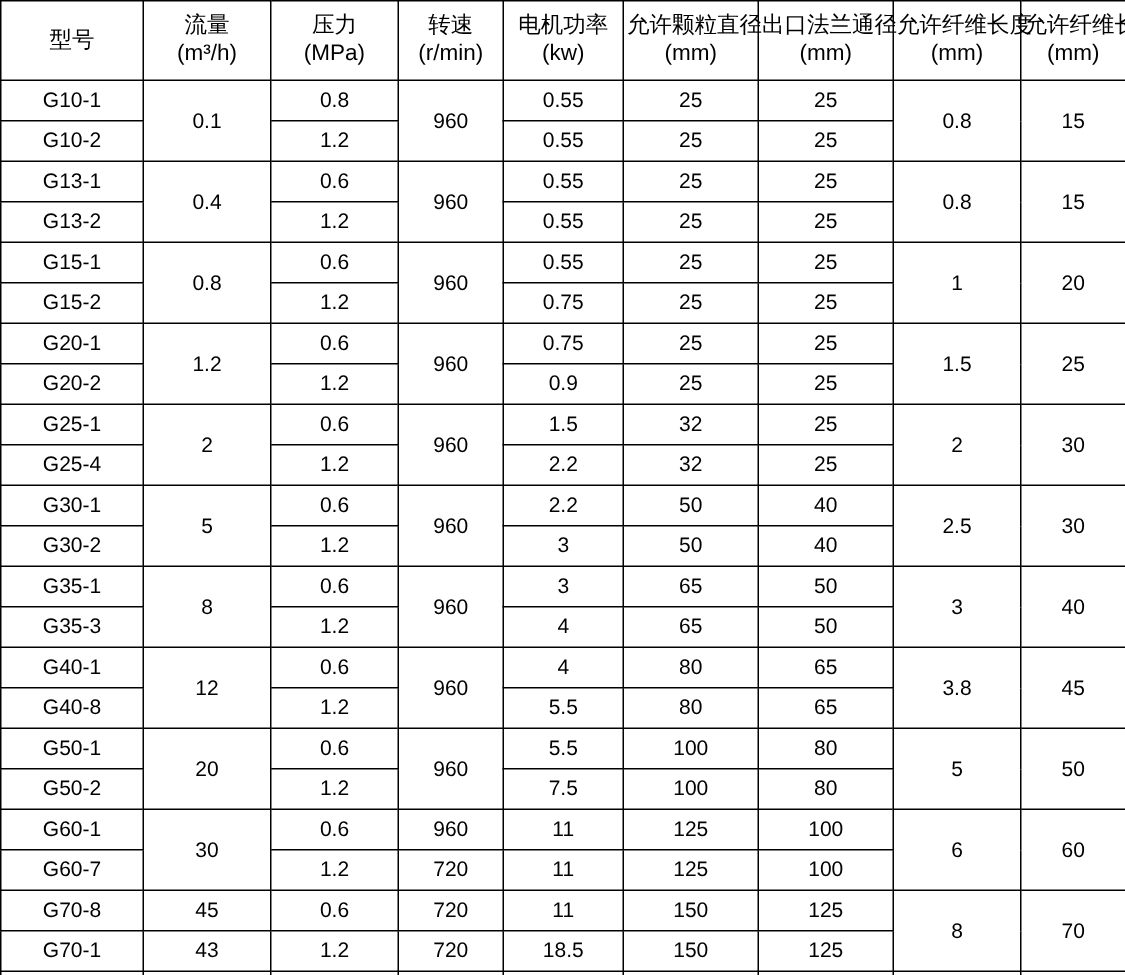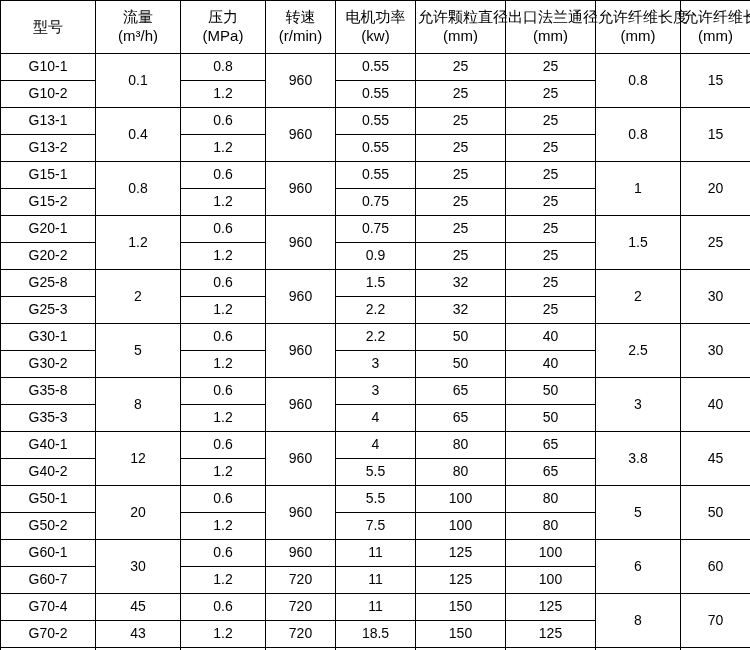--- a/index.html
+++ b/index.html
@@ -177,32 +177,32 @@
         <td rowspan="2">25</td>
       </tr>
       <tr>
         <td>G20-2</td>
         <td>1.2</td>
         <td>0.9</td>
         <td>25</td>
         <td>25</td>
       </tr>
       <tr>
-        <td>G25-8</td>
+        <td>G25-1</td>
         <td rowspan="2">2</td>
         <td>0.6</td>
         <td rowspan="2">960</td>
         <td>1.5</td>
         <td>32</td>
         <td>25</td>
         <td rowspan="2">2</td>
         <td rowspan="2">30</td>
       </tr>
       <tr>
-        <td>G25-3</td>
+        <td>G25-4</td>
         <td>1.2</td>
         <td>2.2</td>
         <td>32</td>
         <td>25</td>
       </tr>
       <tr>
         <td>G30-1</td>
         <td rowspan="2">5</td>
         <td>0.6</td>
         <td rowspan="2">960</td>
@@ -213,21 +213,21 @@
         <td rowspan="2">30</td>
       </tr>
       <tr>
         <td>G30-2</td>
         <td>1.2</td>
         <td>3</td>
         <td>50</td>
         <td>40</td>
       </tr>
       <tr>
-        <td>G35-8</td>
+        <td>G35-1</td>
         <td rowspan="2">8</td>
         <td>0.6</td>
         <td rowspan="2">960</td>
         <td>3</td>
         <td>65</td>
         <td>50</td>
         <td rowspan="2">3</td>
         <td rowspan="2">40</td>
       </tr>
       <tr>
@@ -242,21 +242,21 @@
         <td rowspan="2">12</td>
         <td>0.6</td>
         <td rowspan="2">960</td>
         <td>4</td>
         <td>80</td>
         <td>65</td>
         <td rowspan="2">3.8</td>
         <td rowspan="2">45</td>
       </tr>
       <tr>
-        <td>G40-2</td>
+        <td>G40-8</td>
         <td>1.2</td>
         <td>5.5</td>
         <td>80</td>
         <td>65</td>
       </tr>
       <tr>
         <td>G50-1</td>
         <td rowspan="2">20</td>
         <td>0.6</td>
         <td rowspan="2">960</td>
@@ -286,32 +286,32 @@
       </tr>
       <tr>
         <td>G60-7</td>
         <td>1.2</td>
         <td>720</td>
         <td>11</td>
         <td>125</td>
         <td>100</td>
       </tr>
       <tr>
-        <td>G70-4</td>
+        <td>G70-8</td>
         <td>45</td>
         <td>0.6</td>
         <td>720</td>
         <td>11</td>
         <td>150</td>
         <td>125</td>
         <td rowspan="2">8</td>
         <td rowspan="2">70</td>
       </tr>
       <tr>
-        <td>G70-2</td>
+        <td>G70-1</td>
         <td>43</td>
         <td>1.2</td>
         <td>720</td>
         <td>18.5</td>
         <td>150</td>
         <td>125</td>
       </tr>
       <tr>
         <td>G85-1</td>
         <td>55</td>

